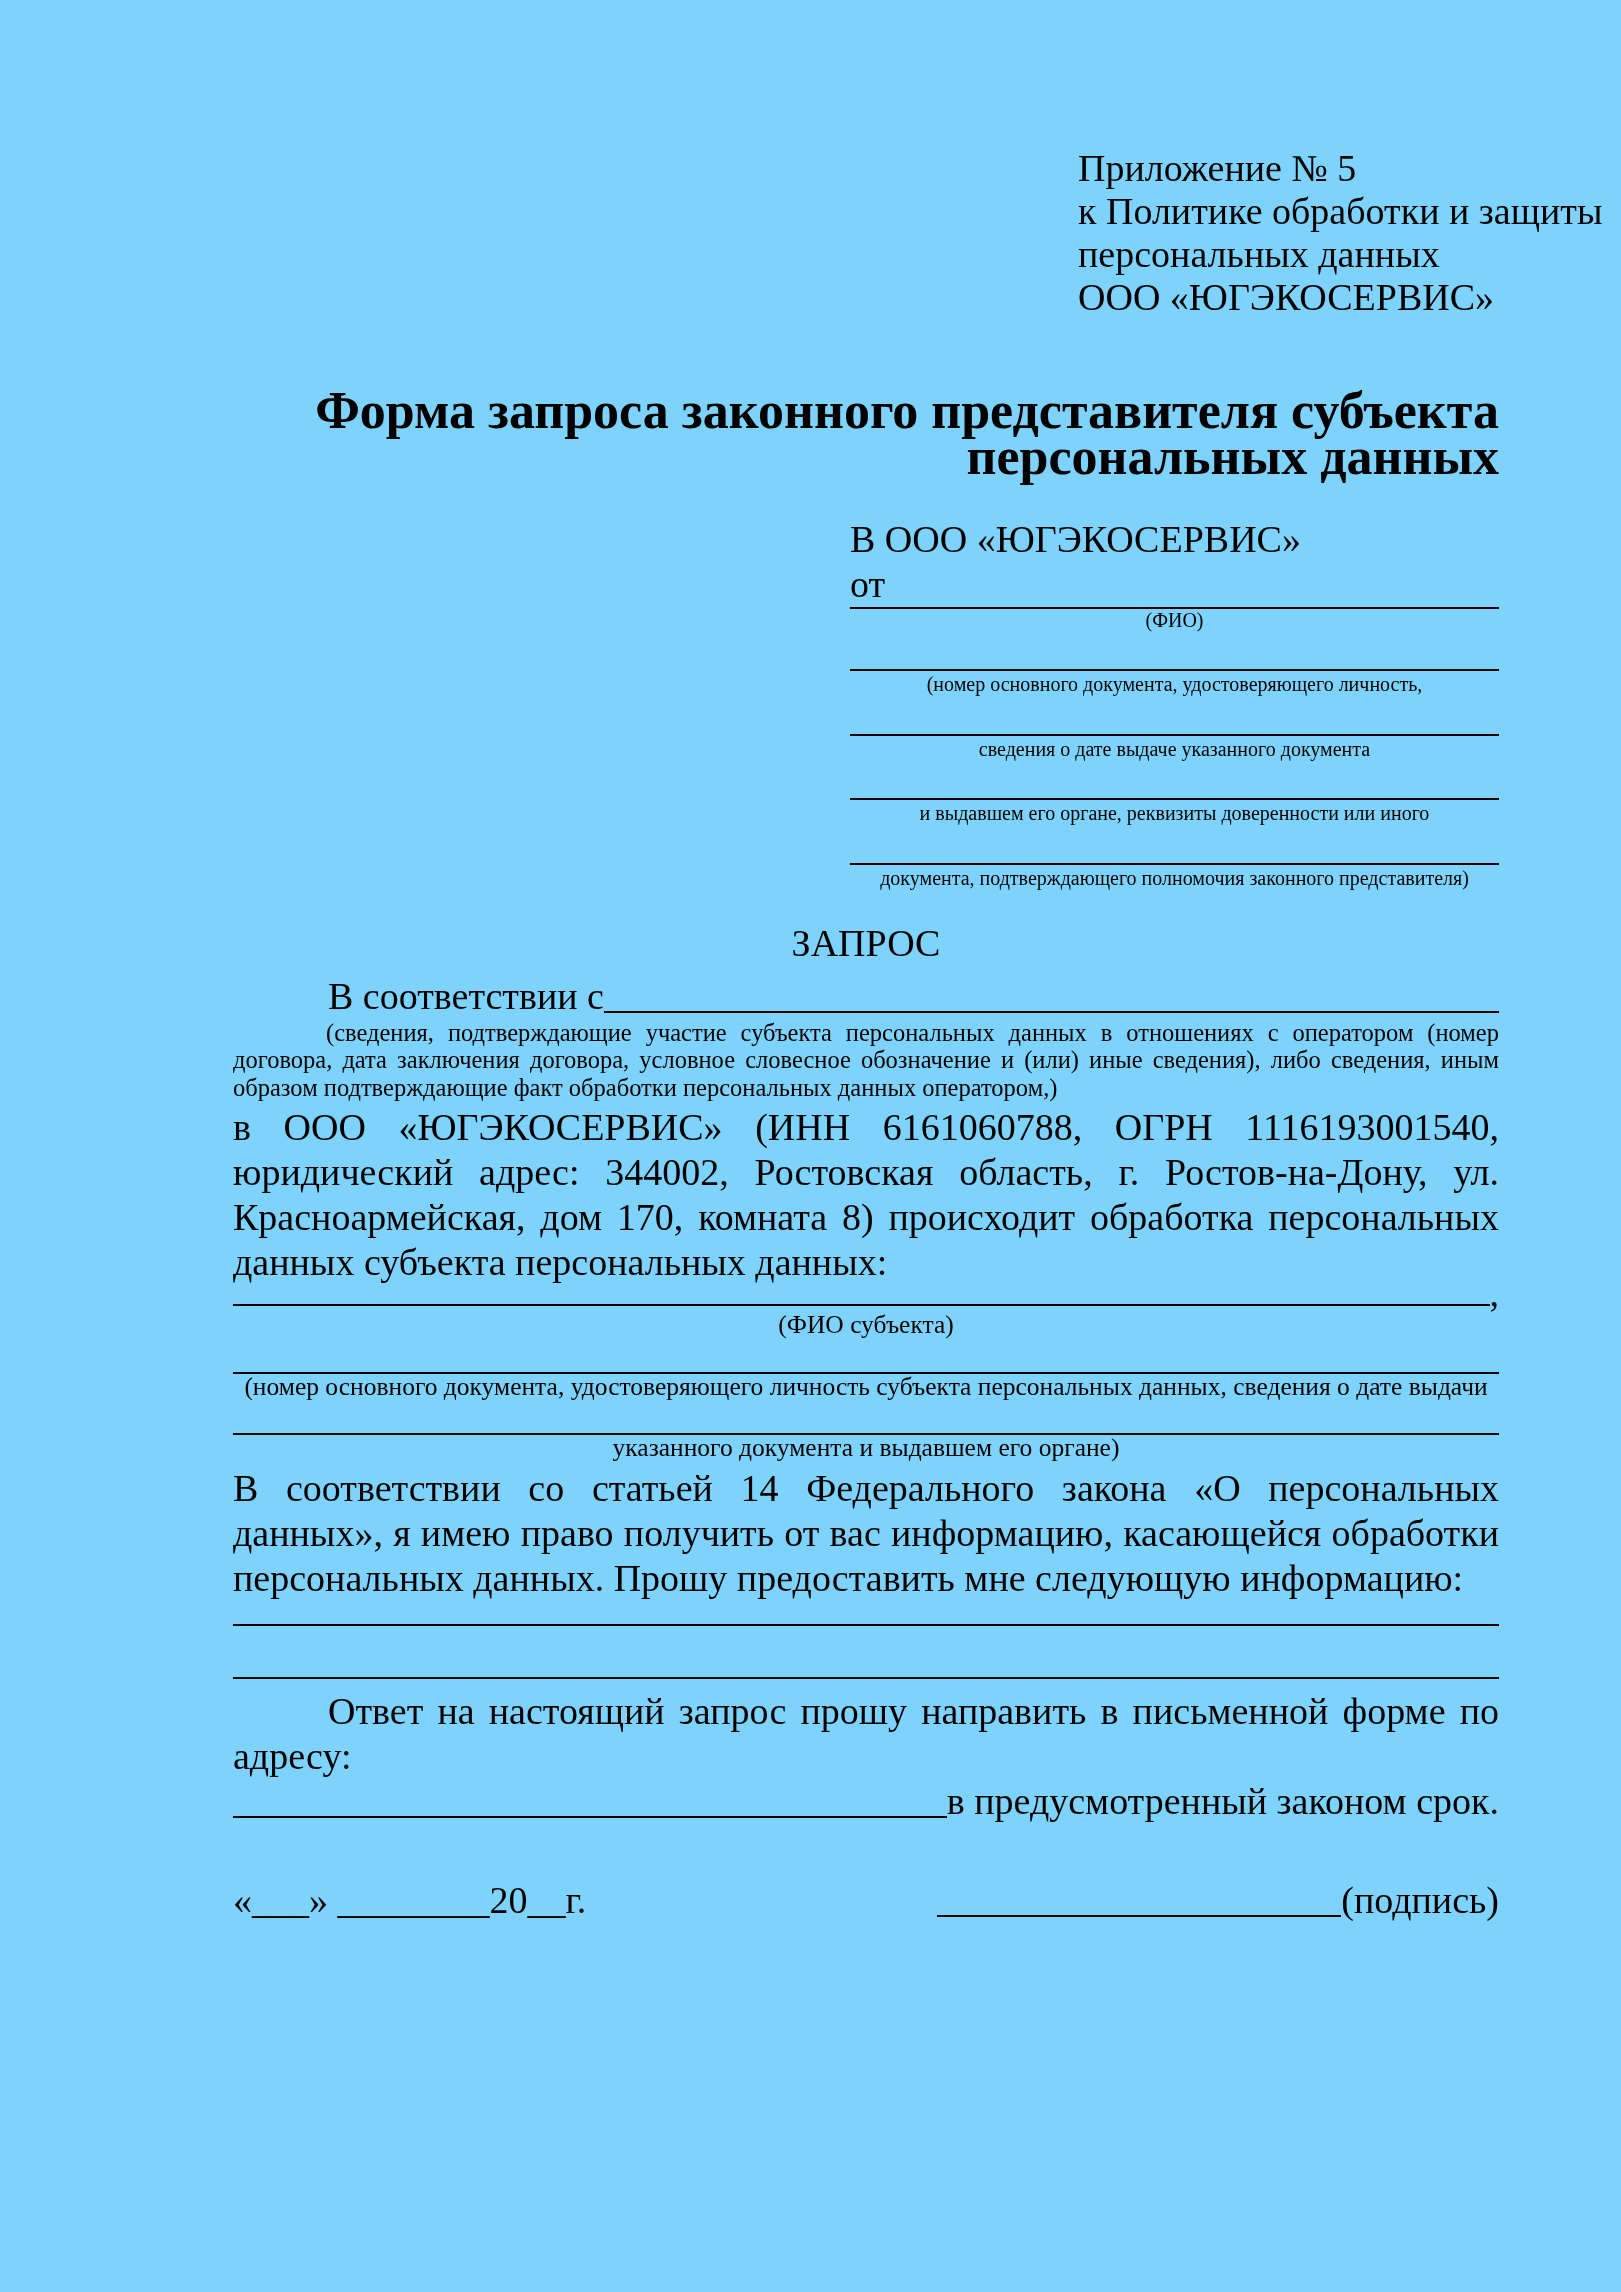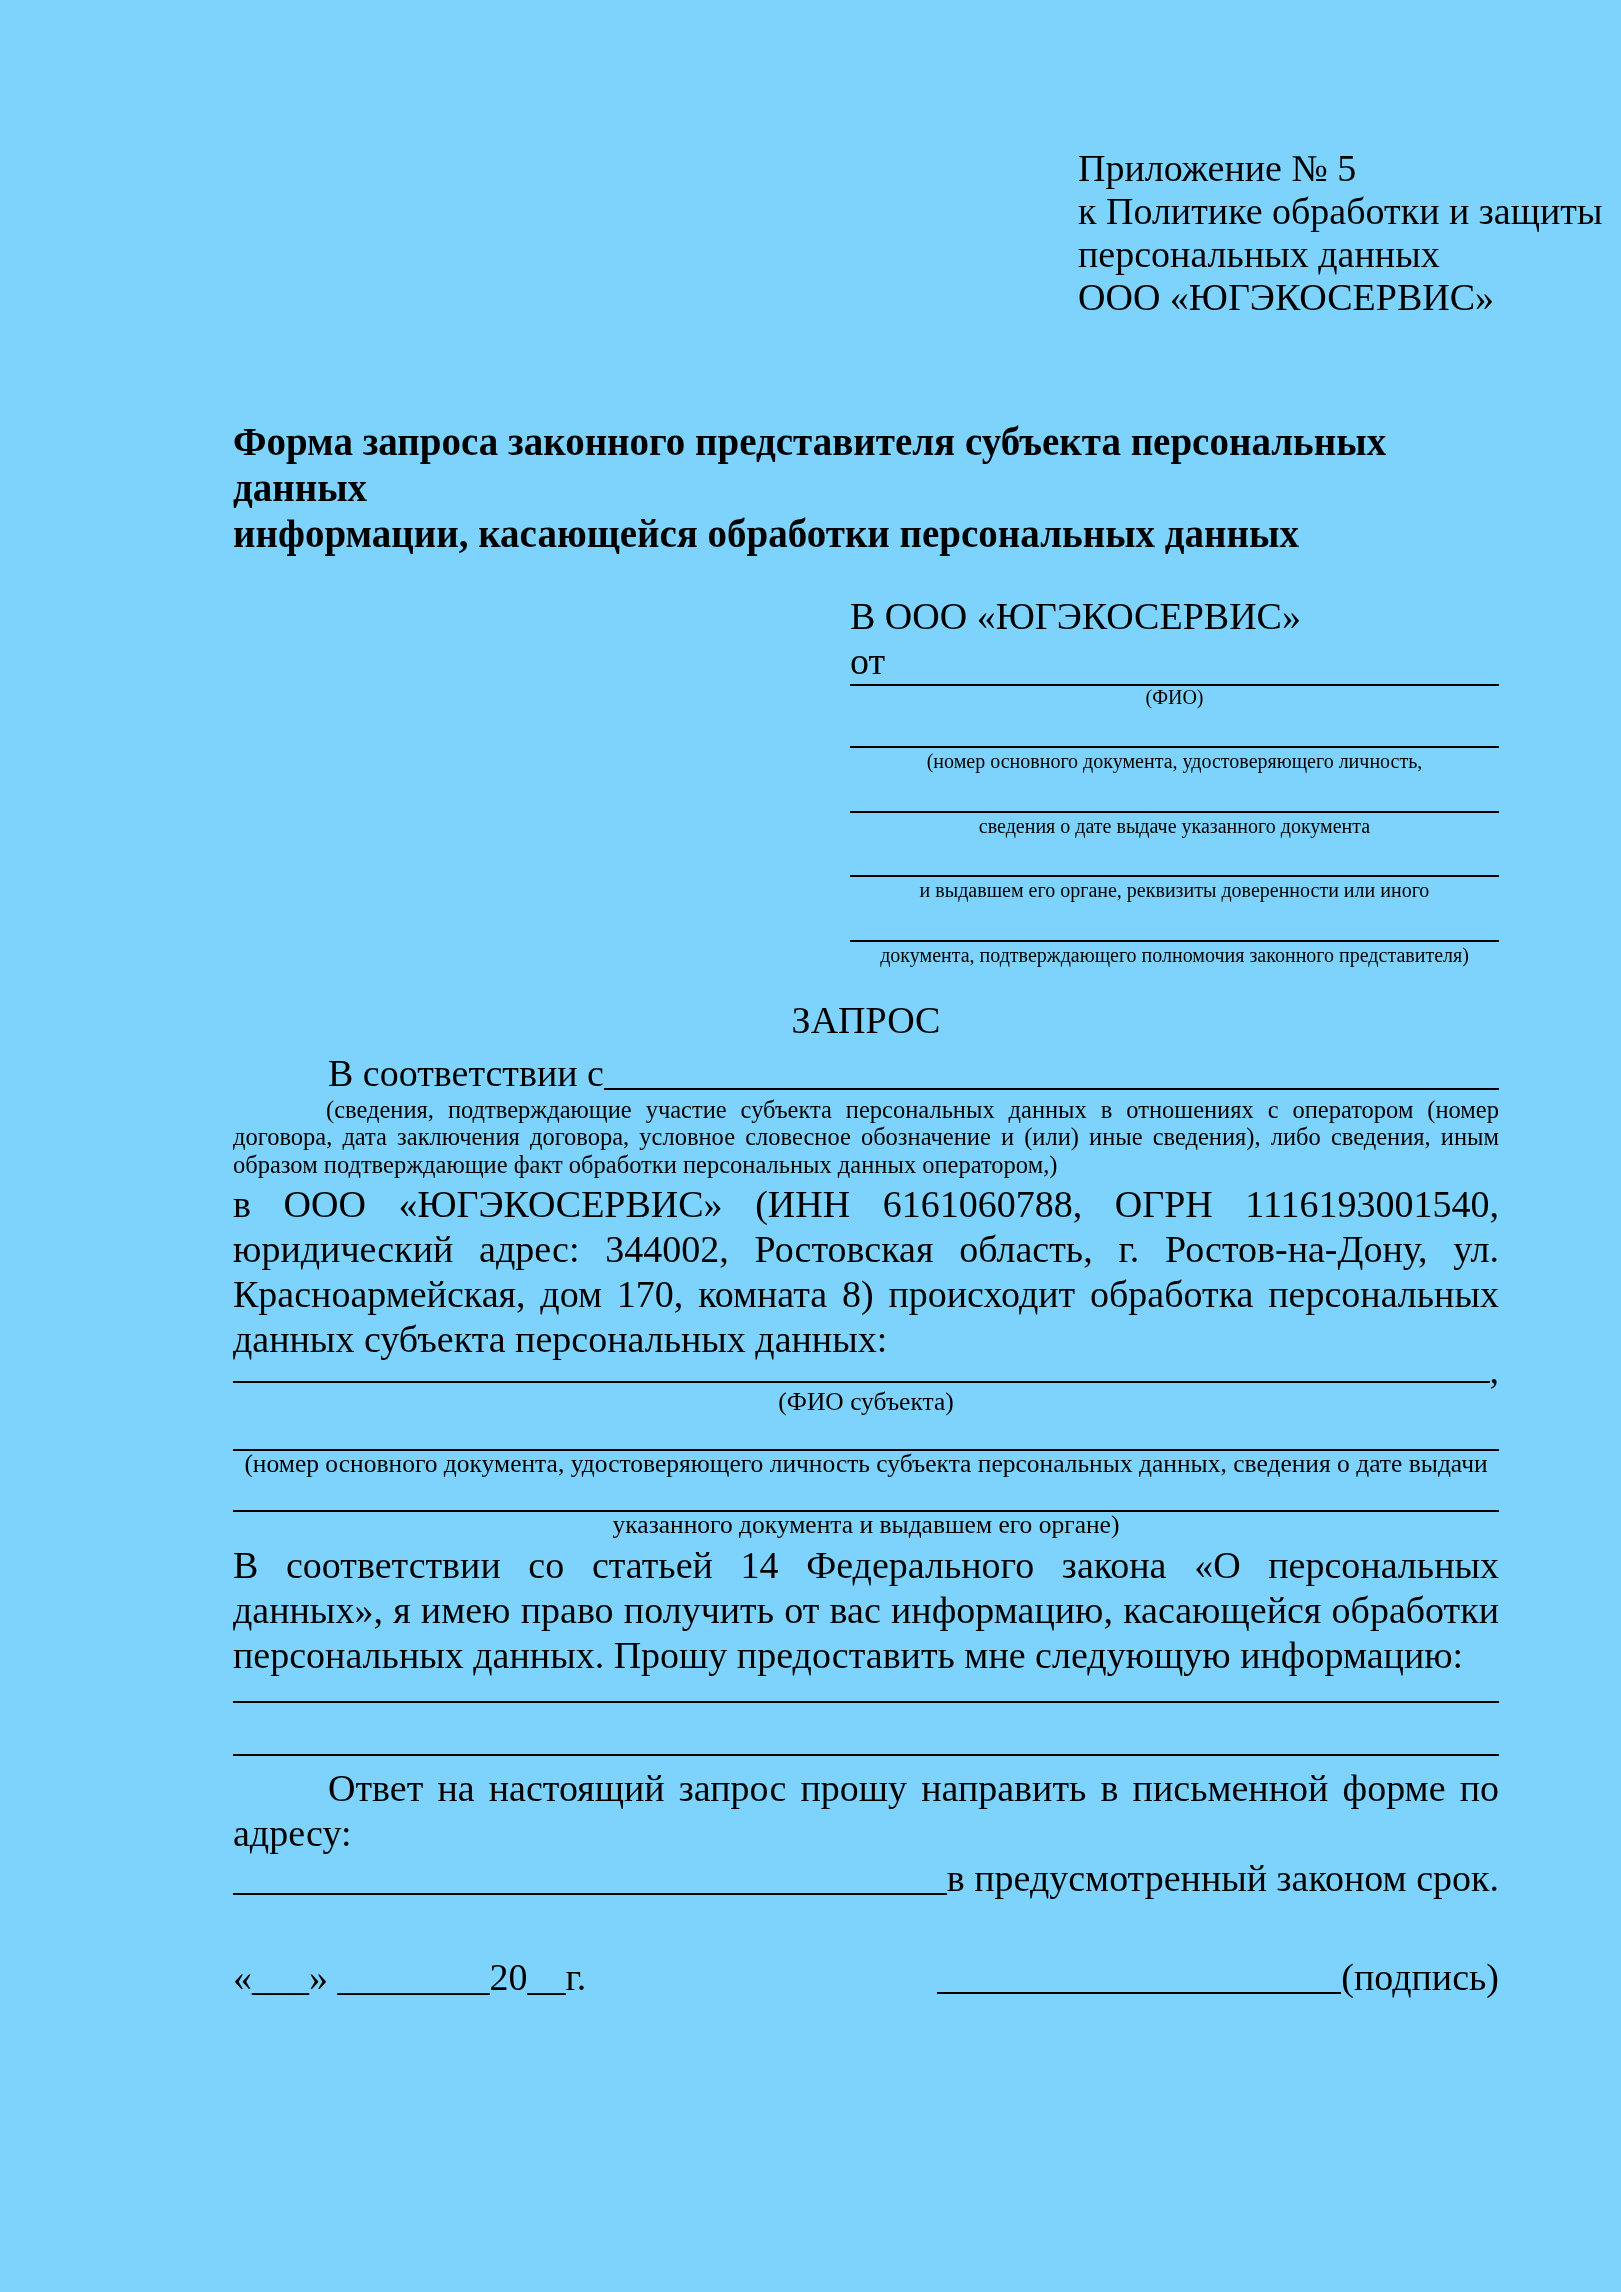--- a/index.html
+++ b/index.html
@@ -12,21 +12,21 @@
     font-size:38px; line-height:45px;
     padding:147px 122px 59px 233px;
     overflow:hidden;
   }
 
   
   .appendix-header { margin-left:845px; line-height:43px; }
   .appendix-header div { white-space:nowrap; }
 
   
-  .form-title { margin-top:100px; text-align:left; font-weight:700; font-size:39px; line-height:46px; }
+  .form-title { margin-top:69px; text-align:right; font-weight:700; font-size:52px; line-height:46px; }
   .form-title span { display:block; }
 
   
   .addressee { margin-top:37px; margin-left:617px; width:649px; }
   .addr-to { height:45px; }
   .from-row { display:flex; height:45px;flex-direction:column; }
   .from-prefix { padding-right:9.8px; }
   .fill-line { flex:1 1 auto; border-bottom:2.9px solid #000; margin-bottom:5.9px; }
   .addr-caption { font-size:20px; line-height:27.4px; height:27.4px; text-align:center; overflow:hidden; }
   .addr-field { height:35px; border-bottom:2.9px solid #000; }
@@ -64,21 +64,20 @@
 
   <div class="appendix-header">
     <div>Приложение № 5</div>
     <div>к Политике обработки и защиты</div>
     <div>персональных данных</div>
     <div>ООО «ЮГЭКОСЕРВИС»</div>
   </div>
 
   <div class="form-title">
     <span>Форма запроса законного представителя субъекта персональных данных</span>
-    <span>информации, касающейся обработки персональных данных</span>
   </div>
 
   <div class="addressee">
     <div class="addr-to">В ООО «ЮГЭКОСЕРВИС»</div>
     <div class="from-row">
       <span class="from-prefix">от</span>
       <div class="fill-line"></div>
     </div>
     <div class="addr-caption">(ФИО)</div>
 

